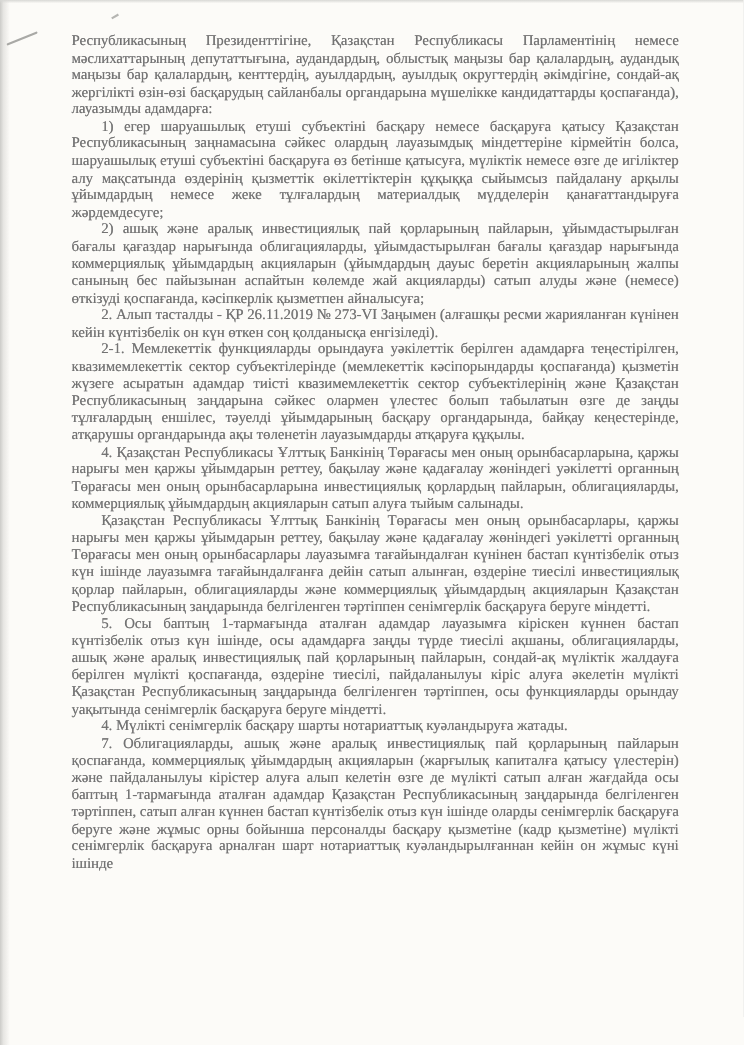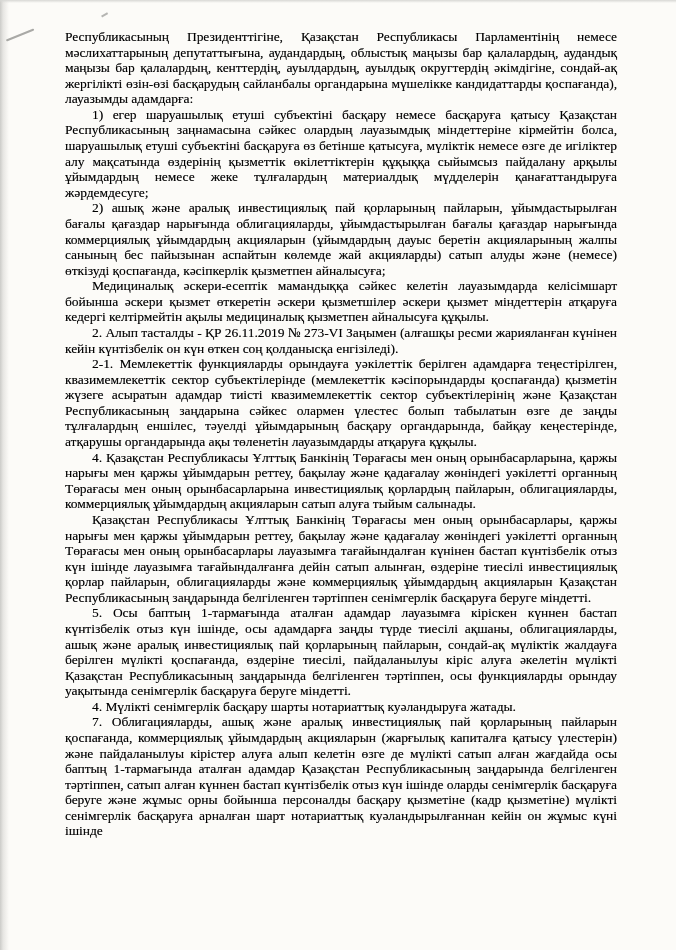--- a/index.html
+++ b/index.html
@@ -46,21 +46,21 @@
     transform: rotate(-30deg);
   }
   .text-block {
     position: absolute;
     left: 65px;
     top: 29px;
     width: 552px;
     font-family: "Liberation Serif", "DejaVu Serif", serif;
     font-size: 13.4px;
     line-height: 15.58px;
-    color: #000000;
+    color: #737373;
     text-align: justify;
     text-shadow: 0.25px 0 0.45px rgba(25,25,30,0.45);
   }
   .text-block p {
     margin: 0;
     padding: 0;
     text-indent: 27px;
   }
   .text-block p.cont {
     text-indent: 0;
@@ -75,21 +75,20 @@
 <div class="page">
   <div class="scan-edge-left"></div>
   <div class="scan-edge-top"></div>
   <div class="scan-scratch"></div>
   <div class="scan-mark-small"></div>
 
   <div class="text-block">
     <p class="cont">Республикасының Президенттігіне, Қазақстан Республикасы Парламентінің немесе мәслихаттарының депутаттығына, аудандардың, облыстық маңызы бар қалалардың, аудандық маңызы бар қалалардың, кенттердің, ауылдардың, ауылдық округтердің әкімдігіне, сондай-ақ жергілікті өзін-өзі басқарудың сайланбалы органдарына мүшелікке кандидаттарды қоспағанда), лауазымды адамдарға:</p>
     <p>1) егер шаруашылық етуші субъектіні басқару немесе басқаруға қатысу Қазақстан Республикасының заңнамасына сәйкес олардың лауазымдық міндеттеріне кірмейтін болса, шаруашылық етуші субъектіні басқаруға өз бетінше қатысуға, мүліктік немесе өзге де игіліктер алу мақсатында өздерінің қызметтік өкілеттіктерін құқыққа сыйымсыз пайдалану арқылы ұйымдардың немесе жеке тұлғалардың материалдық мүдделерін қанағаттандыруға жәрдемдесуге;</p>
     <p>2) ашық және аралық инвестициялық пай қорларының пайларын, ұйымдастырылған бағалы қағаздар нарығында облигацияларды, ұйымдастырылған бағалы қағаздар нарығында коммерциялық ұйымдардың акцияларын (ұйымдардың дауыс беретін акцияларының жалпы санының бес пайызынан аспайтын көлемде жай акцияларды) сатып алуды және (немесе) өткізуді қоспағанда, кәсіпкерлік қызметпен айналысуға;</p>
-    <p>Медициналық әскери-есептік мамандыққа сәйкес келетін лауазымдарда келісімшарт бойынша әскери қызмет өткеретін әскери қызметшілер әскери қызмет міндеттерін атқаруға кедергі келтірмейтін ақылы медициналық қызметпен айналысуға құқылы.</p>
     <p>2. Алып тасталды - ҚР 26.11.2019 № 273-VI Заңымен (алғашқы ресми жарияланған күнінен кейін күнтізбелік он күн өткен соң қолданысқа енгізіледі).</p>
     <p>2-1. Мемлекеттік функцияларды орындауға уәкілеттік берілген адамдарға теңестірілген, квазимемлекеттік сектор субъектілерінде (мемлекеттік кәсіпорындарды қоспағанда) қызметін жүзеге асыратын адамдар тиісті квазимемлекеттік сектор субъектілерінің және Қазақстан Республикасының заңдарына сәйкес олармен үлестес болып табылатын өзге де заңды тұлғалардың еншілес, тәуелді ұйымдарының басқару органдарында, байқау кеңестерінде, атқарушы органдарында ақы төленетін лауазымдарды атқаруға құқылы.</p>
     <p>4. Қазақстан Республикасы Ұлттық Банкінің Төрағасы мен оның орынбасарларына, қаржы нарығы мен қаржы ұйымдарын реттеу, бақылау және қадағалау жөніндегі уәкілетті органның Төрағасы мен оның орынбасарларына инвестициялық қорлардың пайларын, облигацияларды, коммерциялық ұйымдардың акцияларын сатып алуға тыйым салынады.</p>
     <p>Қазақстан Республикасы Ұлттық Банкінің Төрағасы мен оның орынбасарлары, қаржы нарығы мен қаржы ұйымдарын реттеу, бақылау және қадағалау жөніндегі уәкілетті органның Төрағасы мен оның орынбасарлары лауазымға тағайындалған күнінен бастап күнтізбелік отыз күн ішінде лауазымға тағайындалғанға дейін сатып алынған, өздеріне тиесілі инвестициялық қорлар пайларын, облигацияларды және коммерциялық ұйымдардың акцияларын Қазақстан Республикасының заңдарында белгіленген тәртіппен сенімгерлік басқаруға беруге міндетті.</p>
     <p>5. Осы баптың 1-тармағында аталған адамдар лауазымға кіріскен күннен бастап күнтізбелік отыз күн ішінде, осы адамдарға заңды түрде тиесілі ақшаны, облигацияларды, ашық және аралық инвестициялық пай қорларының пайларын, сондай-ақ мүліктік жалдауға берілген мүлікті қоспағанда, өздеріне тиесілі, пайдаланылуы кіріс алуға әкелетін мүлікті Қазақстан Республикасының заңдарында белгіленген тәртіппен, осы функцияларды орындау уақытында сенімгерлік басқаруға беруге міндетті.</p>
     <p>4. Мүлікті сенімгерлік басқару шарты нотариаттық куәландыруға жатады.</p>
     <p class="continues">7. Облигацияларды, ашық және аралық инвестициялық пай қорларының пайларын қоспағанда, коммерциялық ұйымдардың акцияларын (жарғылық капиталға қатысу үлестерін) және пайдаланылуы кірістер алуға алып келетін өзге де мүлікті сатып алған жағдайда осы баптың 1-тармағында аталған адамдар Қазақстан Республикасының заңдарында белгіленген тәртіппен, сатып алған күннен бастап күнтізбелік отыз күн ішінде оларды сенімгерлік басқаруға беруге және жұмыс орны бойынша персоналды басқару қызметіне (кадр қызметіне) мүлікті сенімгерлік басқаруға арналған шарт нотариаттық куәландырылғаннан кейін он жұмыс күні ішінде</p>
   </div>
 </div>
 

